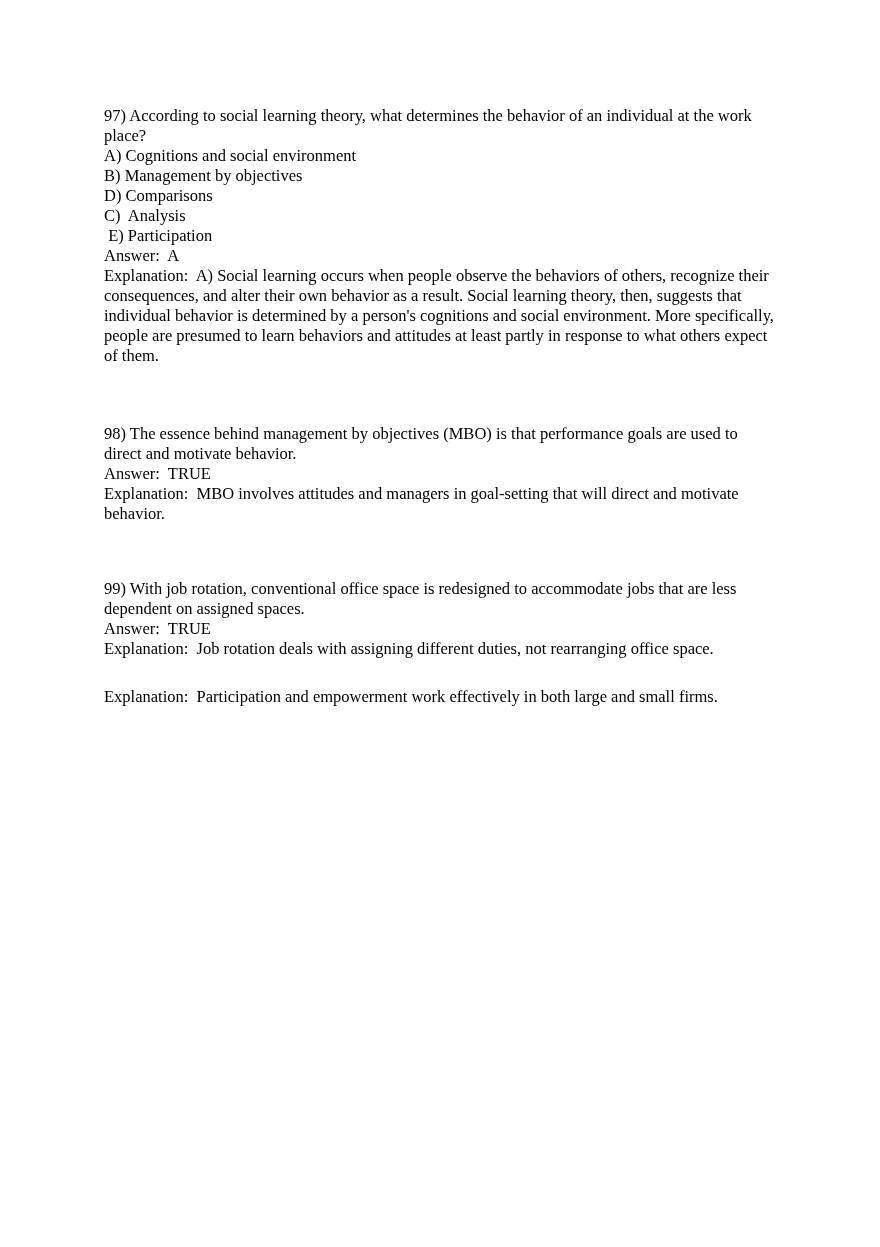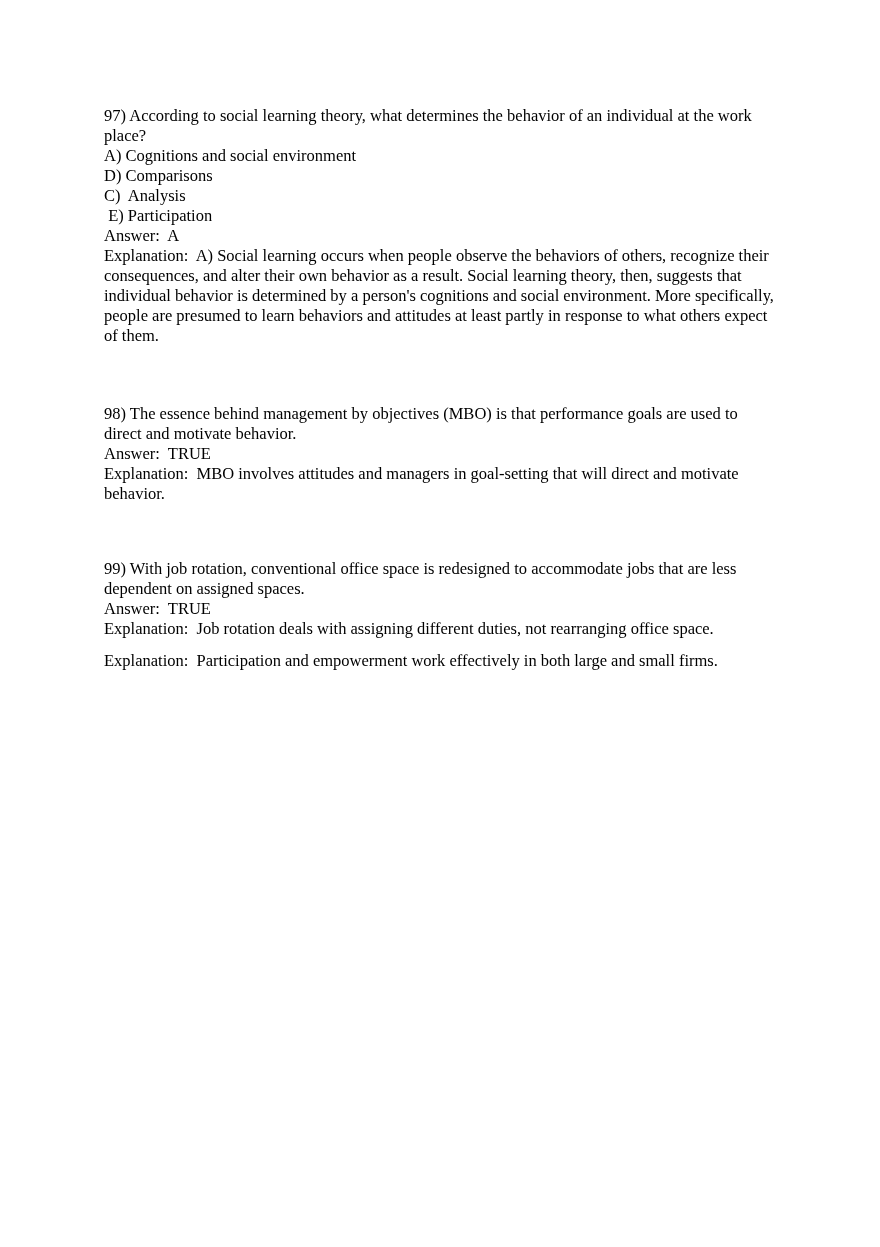--- a/index.html
+++ b/index.html
@@ -24,30 +24,31 @@
     margin: 0;
   }
   .para, .line {
     margin: 0;
     padding: 0;
     white-space: pre-wrap;
     word-wrap: break-word;
   }
   .block-97 { margin-bottom: 58px; }
   .block-98 { margin-bottom: 55px; }
-  .block-99 { margin-bottom: 12px; }
+  .block-99 { margin-bottom: 28px; }
 </style>
 </head>
 <body>
 
 <div class="page">
 
   <section class="question-block block-97">
     <p class="para">97) According to social learning theory, what determines the behavior of an individual at the work place?</p>
     <p class="line">A) Cognitions and social environment</p>
+    <p class="line">B) Management by objectives</p>
     <p class="line">D) Comparisons</p>
     <p class="line">C)  Analysis</p>
     <p class="line"> E) Participation</p>
     <p class="line">Answer:  A</p>
     <p class="para">Explanation:  A) Social learning occurs when people observe the behaviors of others, recognize their consequences, and alter their own behavior as a result. Social learning theory, then, suggests that individual behavior is determined by a person's cognitions and social environment. More specifically, people are presumed to learn behaviors and attitudes at least partly in response to what others expect of them.</p>
   </section>
 
   <section class="question-block block-98">
     <p class="para">98) The essence behind management by objectives (MBO) is that performance goals are used to direct and motivate behavior.</p>
     <p class="line">Answer:  TRUE</p>

